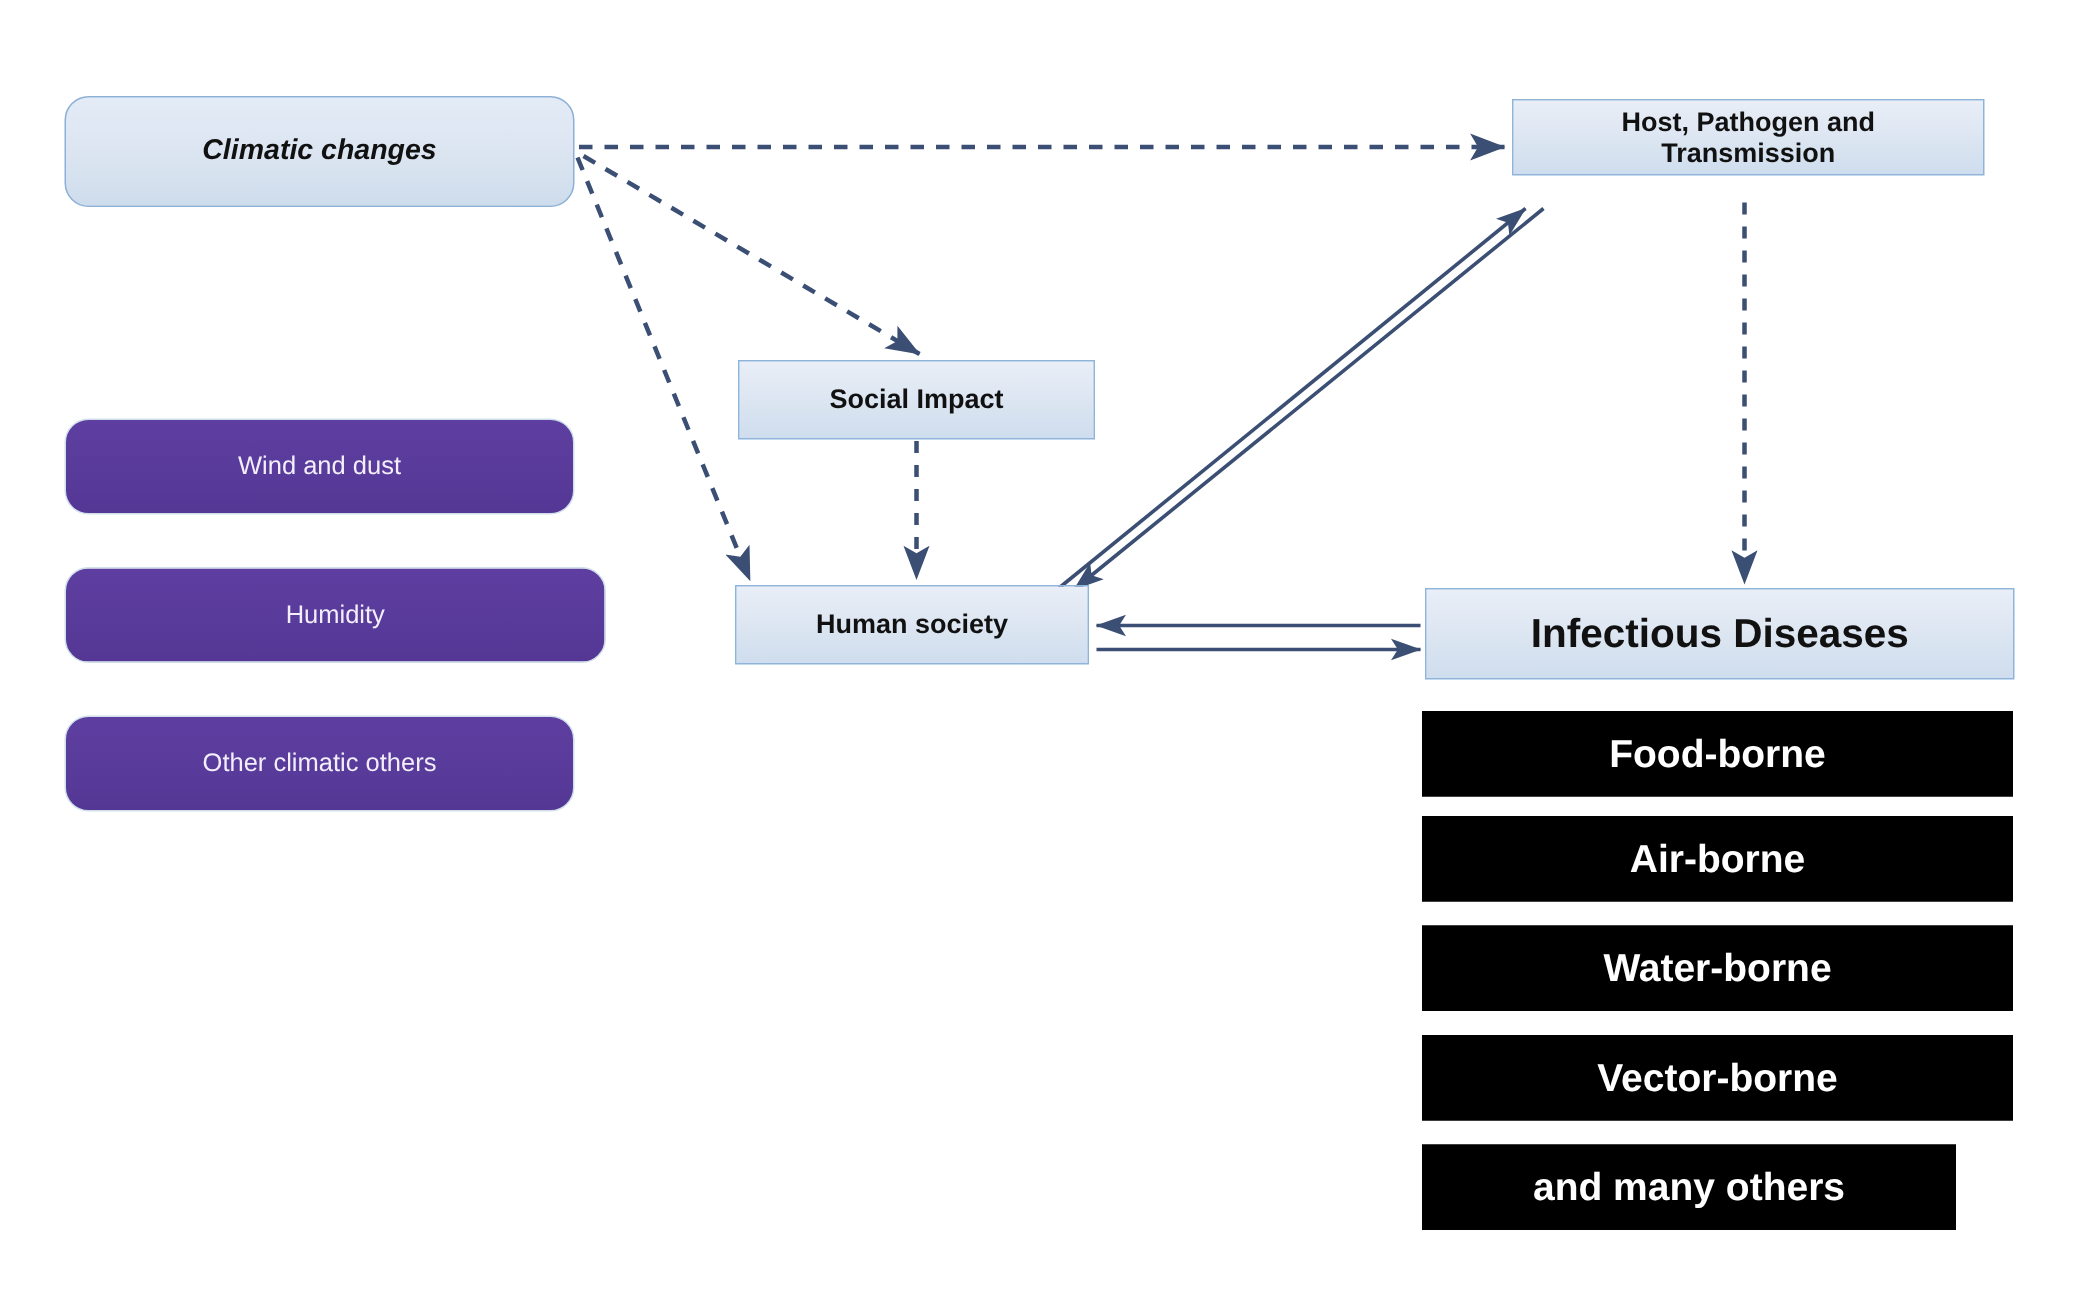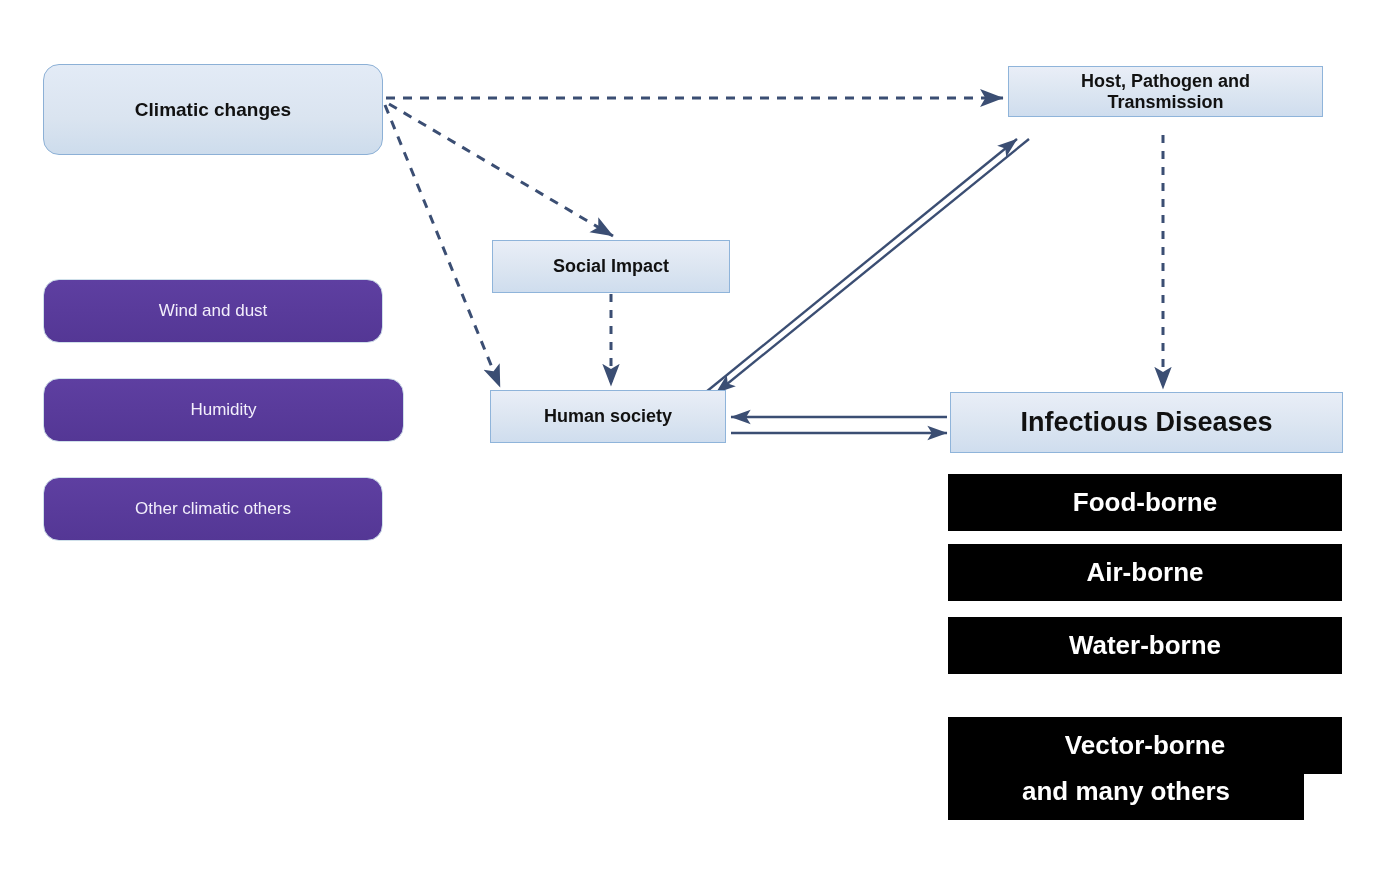--- a/index.html
+++ b/index.html
@@ -103,21 +103,21 @@
     <line x1="1163" y1="135" x2="1163" y2="389" stroke="#3b4e73" stroke-width="3" stroke-dasharray="8,8" marker-end="url(#ah)"></line>
 
     <line x1="706" y1="392" x2="1017" y2="139" stroke="#3b4e73" stroke-width="2.4" marker-end="url(#ah-s)"></line>
     <line x1="1029" y1="139" x2="716" y2="393" stroke="#3b4e73" stroke-width="2.4" marker-end="url(#ah-s)"></line>
 
     <line x1="947" y1="417" x2="731" y2="417" stroke="#3b4e73" stroke-width="2.4" marker-end="url(#ah-s)"></line>
 
     <line x1="731" y1="433" x2="947" y2="433" stroke="#3b4e73" stroke-width="2.4" marker-end="url(#ah-s)"></line>
   </svg>
 
-  <div class="node box-blue-round t-19" style="left:43px; top:64px; width:340px; height:91px;">
+  <div class="node box-blue-round t-19" style="left:43px; top:64px; width:340px; height:74px;font-style:italic;">
     <span>Climatic changes</span>
   </div>
 
 
   <div class="node box-purple t-17" style="left:43px; top:279px; width:340px; height:64px;">
     <span>Wind and dust</span>
   </div>
 
   <div class="node box-purple t-17" style="left:43px; top:378px; width:361px; height:64px;">
     <span>Humidity</span>
@@ -149,21 +149,21 @@
   </div>
 
   <div class="node box-black t-26" style="left:948px; top:544px; width:394px; height:57px;">
     <span>Air-borne</span>
   </div>
 
   <div class="node box-black t-26" style="left:948px; top:617px; width:394px; height:57px;">
     <span>Water-borne</span>
   </div>
 
-  <div class="node box-black t-26" style="left:948px; top:690px; width:394px; height:57px;margin-top:27px;">
+  <div class="node box-black t-26" style="left:948px; top:690px; width:394px; height:57px;">
     <span>Vector-borne</span>
   </div>
 
   <div class="node box-black t-26" style="left:948px; top:763px; width:356px; height:57px;">
     <span>and many others</span>
   </div>
 
 </div>
 
 </body></html>

